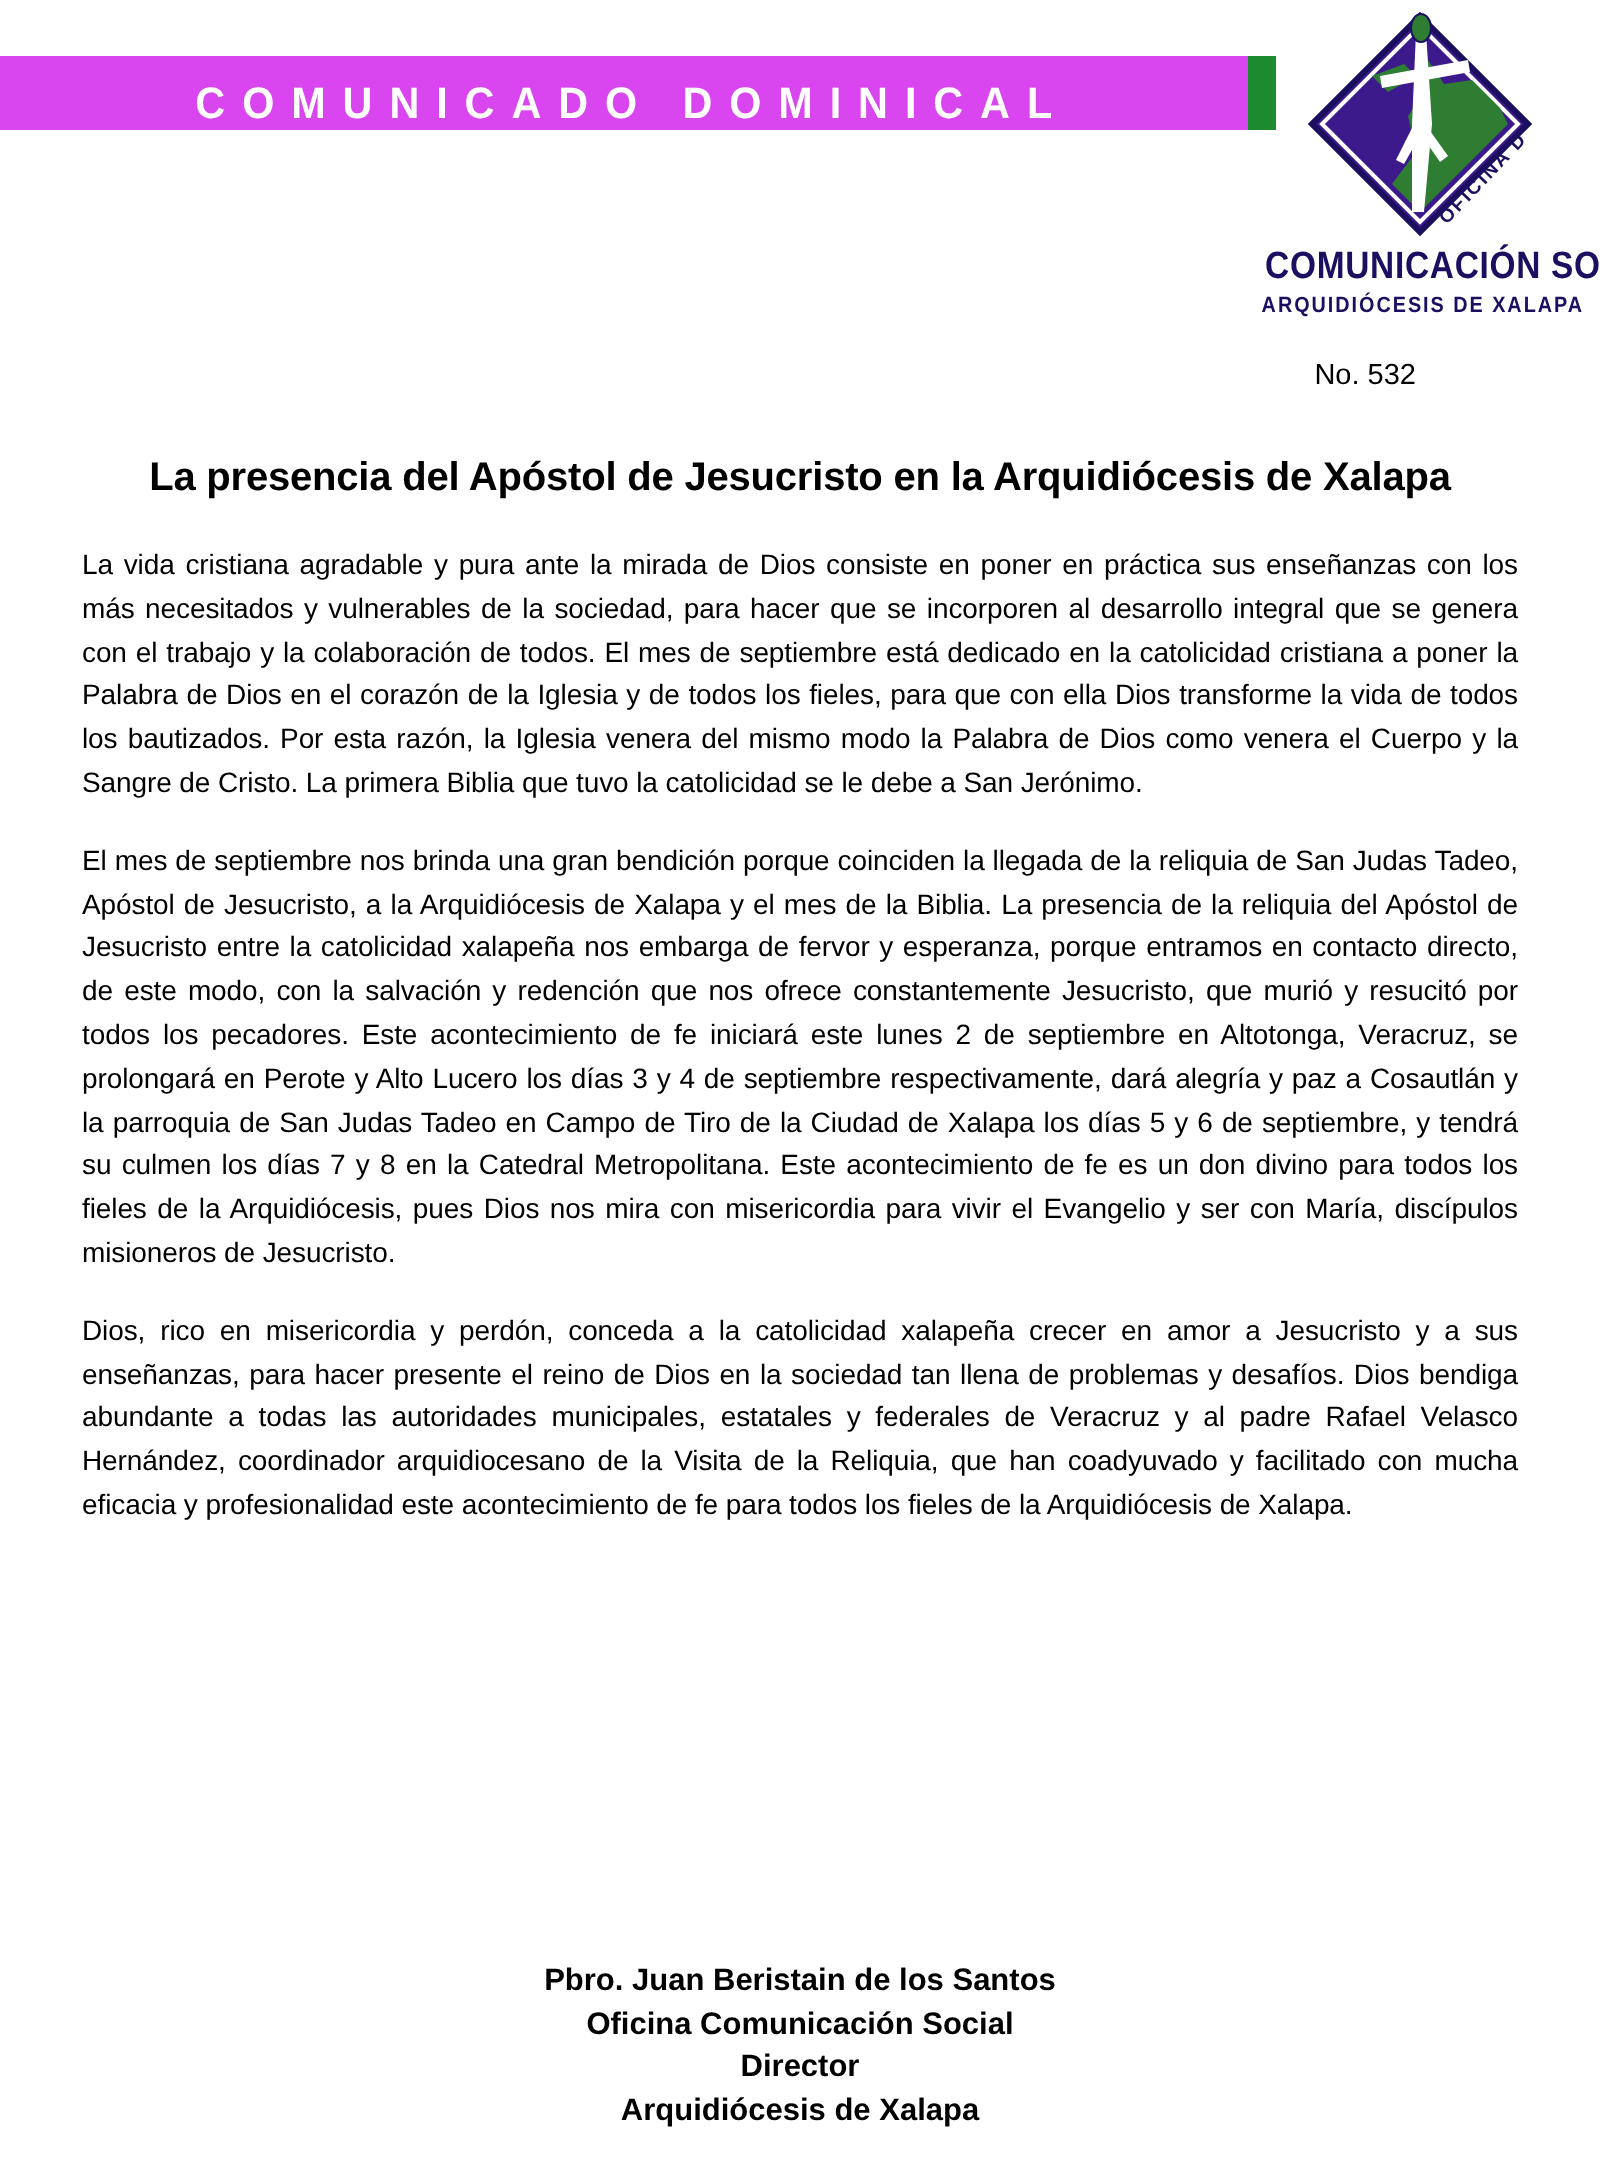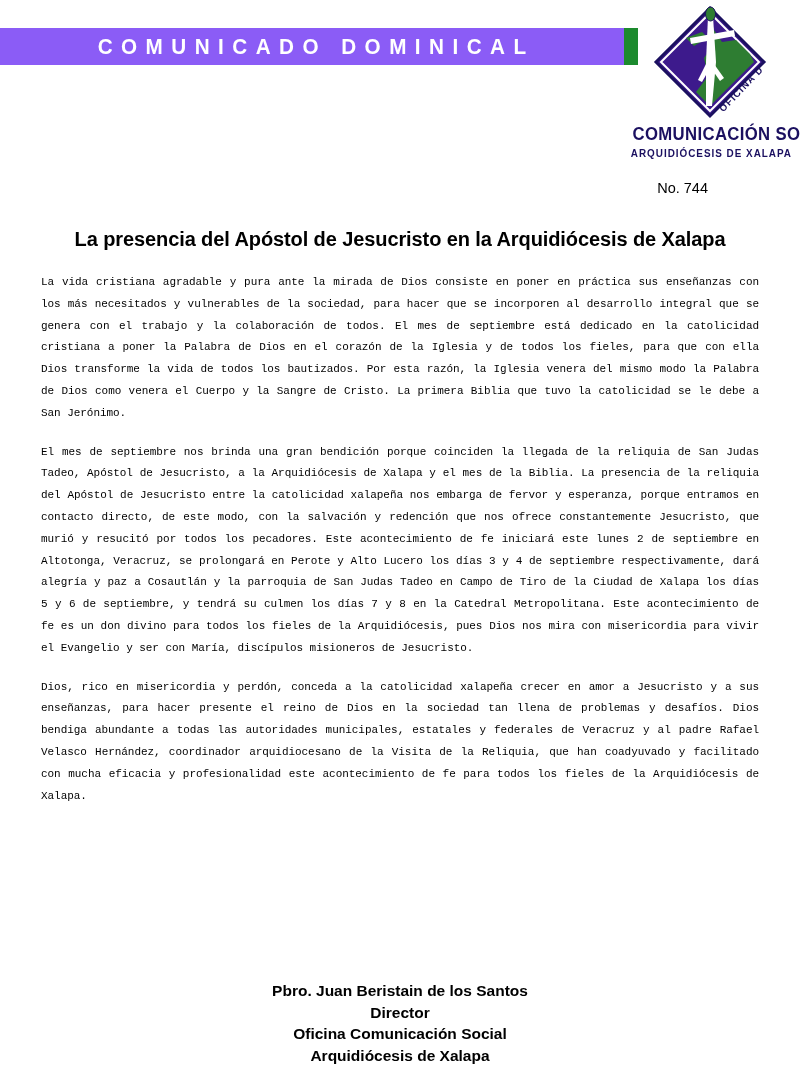--- a/index.html
+++ b/index.html
@@ -21,23 +21,23 @@
     position: absolute;
     left: 0;
     top: 28px;
     width: 638px;
     height: 37px;
     display: flex;
     align-items: stretch;
   }
   .banner-bar {
     flex: 0 0 624px;
-    background: #8b5cf6;
+    background: #d946ef;
     display: flex;
-    align-items: center;
+    align-items: flex-end;
     justify-content: center;
   }
   .banner-title {
     color: #ffffff;
     font-family: "Liberation Sans Narrow", "Liberation Sans", sans-serif;
     font-weight: bold;
     font-size: 22px;
     letter-spacing: 9px;
     text-indent: 9px;
     transform: scaleX(0.94);
@@ -108,25 +108,24 @@
 
   
   .body-wrap {
     position: absolute;
     left: 41px;
     top: 272px;
     width: 718px;
   }
   .para {
     text-align: justify;
-    font-size: 11px;
+    font-size: 14px;
     line-height: 21.8px;
     margin: 0 0 17px 0;
     letter-spacing: -0.05px;
-    font-family: Liberation Mono, monospace;
   }
   .para:last-child { margin-bottom: 0; }
 
   
   .signature {
     position: absolute;
     left: 0;
     right: 0;
     top: 980px;
     text-align: center;
@@ -171,29 +170,29 @@
     </defs>
     <text font-family="'Liberation Sans Narrow','Liberation Sans',sans-serif" font-size="9.5" font-weight="bold" fill="#1b1060" letter-spacing="1.2">
       <textPath href="#arcPath" startOffset="2">OFICINA DE</textPath>
     </text>
   </svg>
   <div class="logo-name">COMUNICACIÓN SOCIAL</div>
   <div class="logo-sub">ARQUIDIÓCESIS DE XALAPA</div>
 </div>
 
 <div class="meta">
-  <div>No. 744</div>
+  <div>No. 532</div>
 </div>
 
 <div class="doc-title">La presencia del Apóstol de Jesucristo en la Arquidiócesis de Xalapa</div>
 
 <div class="body-wrap">
   <p class="para">La vida cristiana agradable y pura ante la mirada de Dios consiste en poner en práctica sus enseñanzas con los más necesitados y vulnerables de la sociedad, para hacer que se incorporen al desarrollo integral que se genera con el trabajo y la colaboración de todos. El mes de septiembre está dedicado en la catolicidad cristiana a poner la Palabra de Dios en el corazón de la Iglesia y de todos los fieles, para que con ella Dios transforme la vida de todos los bautizados. Por esta razón, la Iglesia venera del mismo modo la Palabra de Dios como venera el Cuerpo y la Sangre de Cristo.  La primera Biblia que tuvo la catolicidad se le debe a San Jerónimo.</p>
   <p class="para">El mes de septiembre nos brinda una gran bendición porque coinciden la llegada de la reliquia de San Judas Tadeo, Apóstol de Jesucristo, a la Arquidiócesis de Xalapa y el mes de la Biblia. La presencia de la reliquia del Apóstol de Jesucristo entre la catolicidad xalapeña nos embarga de fervor y esperanza, porque entramos en contacto directo, de este modo, con la salvación y redención que nos ofrece constantemente Jesucristo, que murió y resucitó por todos los pecadores. Este acontecimiento de fe iniciará este lunes 2 de septiembre en Altotonga, Veracruz, se prolongará en Perote y Alto Lucero los días 3 y 4 de septiembre respectivamente, dará alegría y paz a Cosautlán y la parroquia de San Judas Tadeo en Campo de Tiro de la Ciudad de Xalapa los días 5 y 6 de septiembre, y tendrá su culmen los días 7 y 8 en la Catedral Metropolitana. Este acontecimiento de fe es un don divino para todos los fieles de la Arquidiócesis, pues Dios nos mira con misericordia para vivir el Evangelio y ser con María, discípulos misioneros de Jesucristo.</p>
   <p class="para">Dios, rico en misericordia y perdón, conceda a la catolicidad xalapeña crecer en amor a Jesucristo y a sus enseñanzas, para hacer presente el reino de Dios en la sociedad tan llena de problemas y desafíos. Dios bendiga abundante a todas las autoridades municipales, estatales y federales de Veracruz y al padre Rafael Velasco Hernández, coordinador arquidiocesano de la Visita de la Reliquia, que han coadyuvado y facilitado con mucha eficacia y profesionalidad este acontecimiento de fe para todos los fieles de la Arquidiócesis de Xalapa.</p>
 </div>
 
 <div class="signature">
   <span class="sig-line">Pbro. Juan Beristain de los Santos</span>
+  <span class="sig-line">Oficina Comunicación Social</span>
   <span class="sig-line">Director</span>
-  <span class="sig-line">Oficina Comunicación Social</span>
   <span class="sig-line">Arquidiócesis de Xalapa</span>
 </div>
 
 </body></html>

